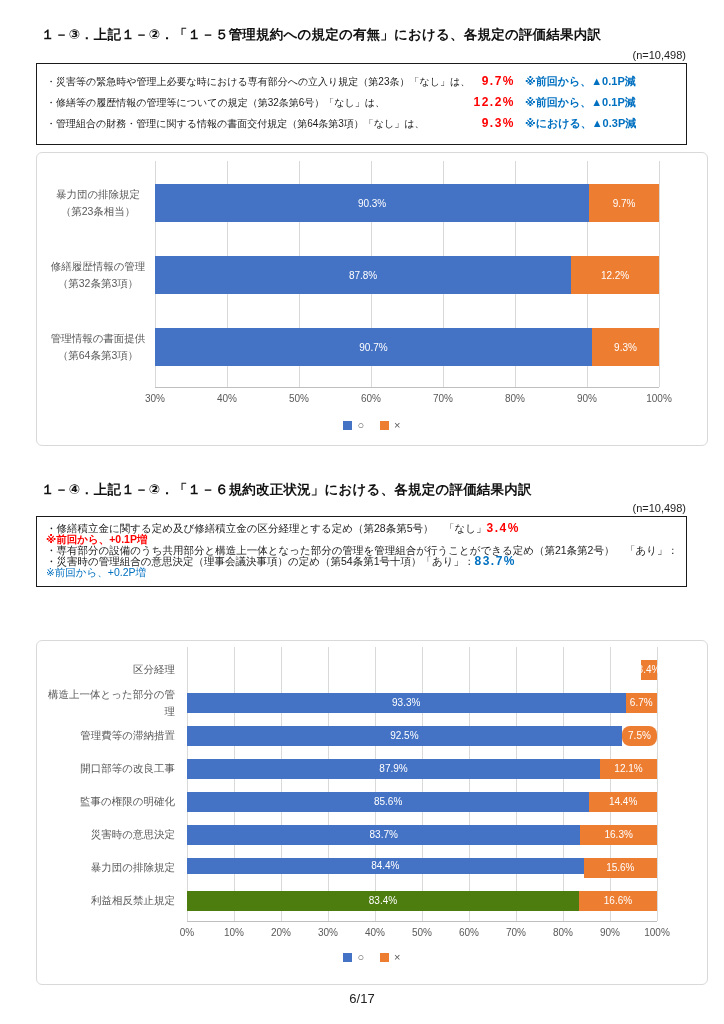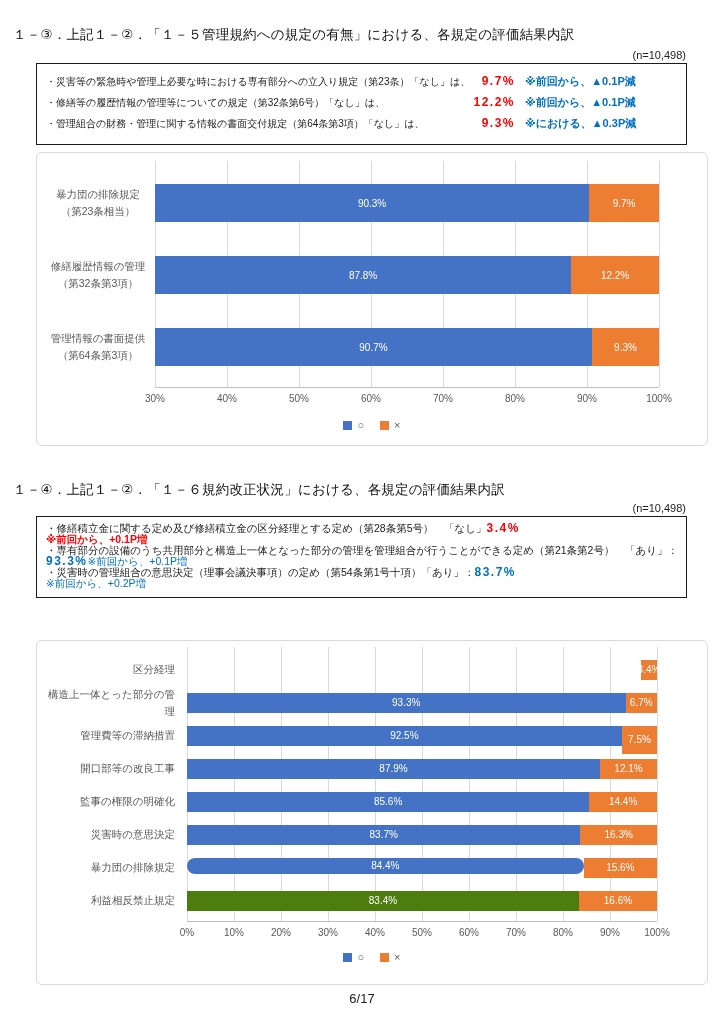--- a/index.html
+++ b/index.html
@@ -1,19 +1,19 @@
 <!DOCTYPE html>
 <html><head>
 <meta charset="utf-8">
 <style>
   * { margin:0; padding:0; box-sizing:border-box; }
   body { background:#888; font-family:"Liberation Sans","DejaVu Sans",sans-serif; }
   .page { position:relative; width:724px; height:1024px; background:#fff; margin:0 auto; overflow:hidden; }
 
-  .section-title { position:absolute; left:13px; font-size:13.5px; font-weight:normal; color:#111; letter-spacing:0.2px; }
+  .section-title { position:absolute; left:41px; font-size:13.5px; font-weight:bold; color:#111; letter-spacing:0.2px; }
   .n-label { position:absolute; right:38px; font-size:11px; color:#222; }
 
   .info-box { position:absolute; left:36px; width:651px; border:1.5px solid #1a1a1a; background:#fff; padding:7px 9px 10px 9px; }
   .note-line { display:flex; align-items:baseline; line-height:20px; }
   .note-text { flex:1 1 auto; min-width:0; font-size:10px; color:#1a1a1a; white-space:nowrap; }
   .note-value { flex:0 0 auto; min-width:54px; text-align:right; font-size:12px; font-weight:bold; color:#ff0000; letter-spacing:1.5px; }
   .note-suffix { flex:0 0 152px; margin-left:10px; font-size:11px; font-weight:bold; color:#0070c0; white-space:nowrap; }
 
   .para-box { position:absolute; left:36px; width:651px; border:1.5px solid #1a1a1a; background:#fff; padding:6px 9px 8px 9px; }
   .para-line { line-height:11px; font-size:10.5px; color:#1a1a1a; white-space:nowrap; }
@@ -116,21 +116,20 @@
         </div>
       </div>
     </div>
 
   <div class="section-title" style="top:481px;">１－④．上記１－②．「１－６規約改正状況」における、各規定の評価結果内訳</div>
   <div class="n-label" style="top:502px;">(n=10,498)</div>
   <div class="para-box" style="top:516px;" id="box2">
       <div class="para-line"><span class="seg-k">・修繕積立金に関する定め及び修繕積立金の区分経理とする定め（第28条第5号）　「なし」</span><span class="seg-rb">3.4%</span></div>
       <div class="para-line"><span class="seg-rb2">※前回から、+0.1P増</span></div>
       <div class="para-line"><span class="seg-k">・専有部分の設備のうち共用部分と構造上一体となった部分の管理を管理組合が行うことができる定め（第21条第2号）　「あり」：</span></div>
-      <div class="para-line"><span class="seg-bb">93.3%</span><span class="seg-b">※前回から、+0.1P増</span></div>
       <div class="para-line"><span class="seg-k">・災害時の管理組合の意思決定（理事会議決事項）の定め（第54条第1号十項）「あり」：</span><span class="seg-bb">83.7%</span></div>
       <div class="para-line"><span class="seg-b">※前回から、+0.2P増</span></div>
     </div>
   <div class="chart-box" style="top:640px; height:345px;" id="chart2">
       <div class="gridline" style="left: 150px; top: 6px; height: 274px;"></div>
       <div class="x-tick" style="left: 128px; top: 286px;">0%</div>
       <div class="gridline" style="left: 197px; top: 6px; height: 274px;"></div>
       <div class="x-tick" style="left: 175px; top: 286px;">10%</div>
       <div class="gridline" style="left: 244px; top: 6px; height: 274px;"></div>
       <div class="x-tick" style="left: 222px; top: 286px;">20%</div>
@@ -159,21 +158,21 @@
       <div class="bar-seg" style="left: 150px; top: 51.5px; width: 438.5px; height: 20px; background: rgb(68, 114, 196);">
         <div class="bar-val">93.3%</div>
       </div>
       <div class="bar-seg" style="left: 588.5px; top: 51.5px; width: 31.5px; height: 20px; background: rgb(237, 125, 49);">
         <div class="bar-val">6.7%</div>
       </div>
       <div class="cat-label cat-right" style="left: 6px; top: 78px; width: 142px; height: 33px;">管理費等の滞納措置</div>
       <div class="bar-seg" style="left: 150px; top: 84.5px; width: 434.8px; height: 20px; background: rgb(68, 114, 196);">
         <div class="bar-val">92.5%</div>
       </div>
-      <div class="bar-seg" style="left: 584.8px; top: 84.5px; width: 35.3px; height: 28px; background: rgb(237, 125, 49);">
+      <div class="bar-seg" style="left: 584.8px; top: 84.5px; width: 35.3px; height: 20px; background: rgb(237, 125, 49); border-radius: 8px;">
         <div class="bar-val">7.5%</div>
       </div>
       <div class="cat-label cat-right" style="left: 6px; top: 111px; width: 142px; height: 33px;">開口部等の改良工事</div>
       <div class="bar-seg" style="left: 150px; top: 117.5px; width: 413.1px; height: 20px; background: rgb(68, 114, 196);">
         <div class="bar-val">87.9%</div>
       </div>
       <div class="bar-seg" style="left: 563.1px; top: 117.5px; width: 56.9px; height: 20px; background: rgb(237, 125, 49);">
         <div class="bar-val">12.1%</div>
       </div>
       <div class="cat-label cat-right" style="left: 6px; top: 144px; width: 142px; height: 33px;">監事の権限の明確化</div>
@@ -184,21 +183,21 @@
         <div class="bar-val">14.4%</div>
       </div>
       <div class="cat-label cat-right" style="left: 6px; top: 177px; width: 142px; height: 33px;">災害時の意思決定</div>
       <div class="bar-seg" style="left: 150px; top: 183.5px; width: 393.4px; height: 20px; background: rgb(68, 114, 196);">
         <div class="bar-val">83.7%</div>
       </div>
       <div class="bar-seg" style="left: 543.4px; top: 183.5px; width: 76.6px; height: 20px; background: rgb(237, 125, 49);">
         <div class="bar-val">16.3%</div>
       </div>
       <div class="cat-label cat-right" style="left: 6px; top: 210px; width: 142px; height: 33px;">暴力団の排除規定</div>
-      <div class="bar-seg" style="left: 150px; top: 216.5px; width: 396.7px; height: 16px; background: rgb(68, 114, 196); border-radius: 10px;">
+      <div class="bar-seg" style="left: 150px; top: 216.5px; width: 396.7px; height: 16px; background: rgb(68, 114, 196);">
         <div class="bar-val">84.4%</div>
       </div>
       <div class="bar-seg" style="left: 546.7px; top: 216.5px; width: 73.3px; height: 20px; background: rgb(237, 125, 49);">
         <div class="bar-val">15.6%</div>
       </div>
       <div class="cat-label cat-right" style="left: 6px; top: 243px; width: 142px; height: 33px;">利益相反禁止規定</div>
       <div class="bar-seg" style="left: 150px; top: 249.5px; width: 392px; height: 20px; background: #4d7c0f;">
         <div class="bar-val">83.4%</div>
       </div>
       <div class="bar-seg" style="left: 542px; top: 249.5px; width: 78px; height: 20px; background: rgb(237, 125, 49);">

